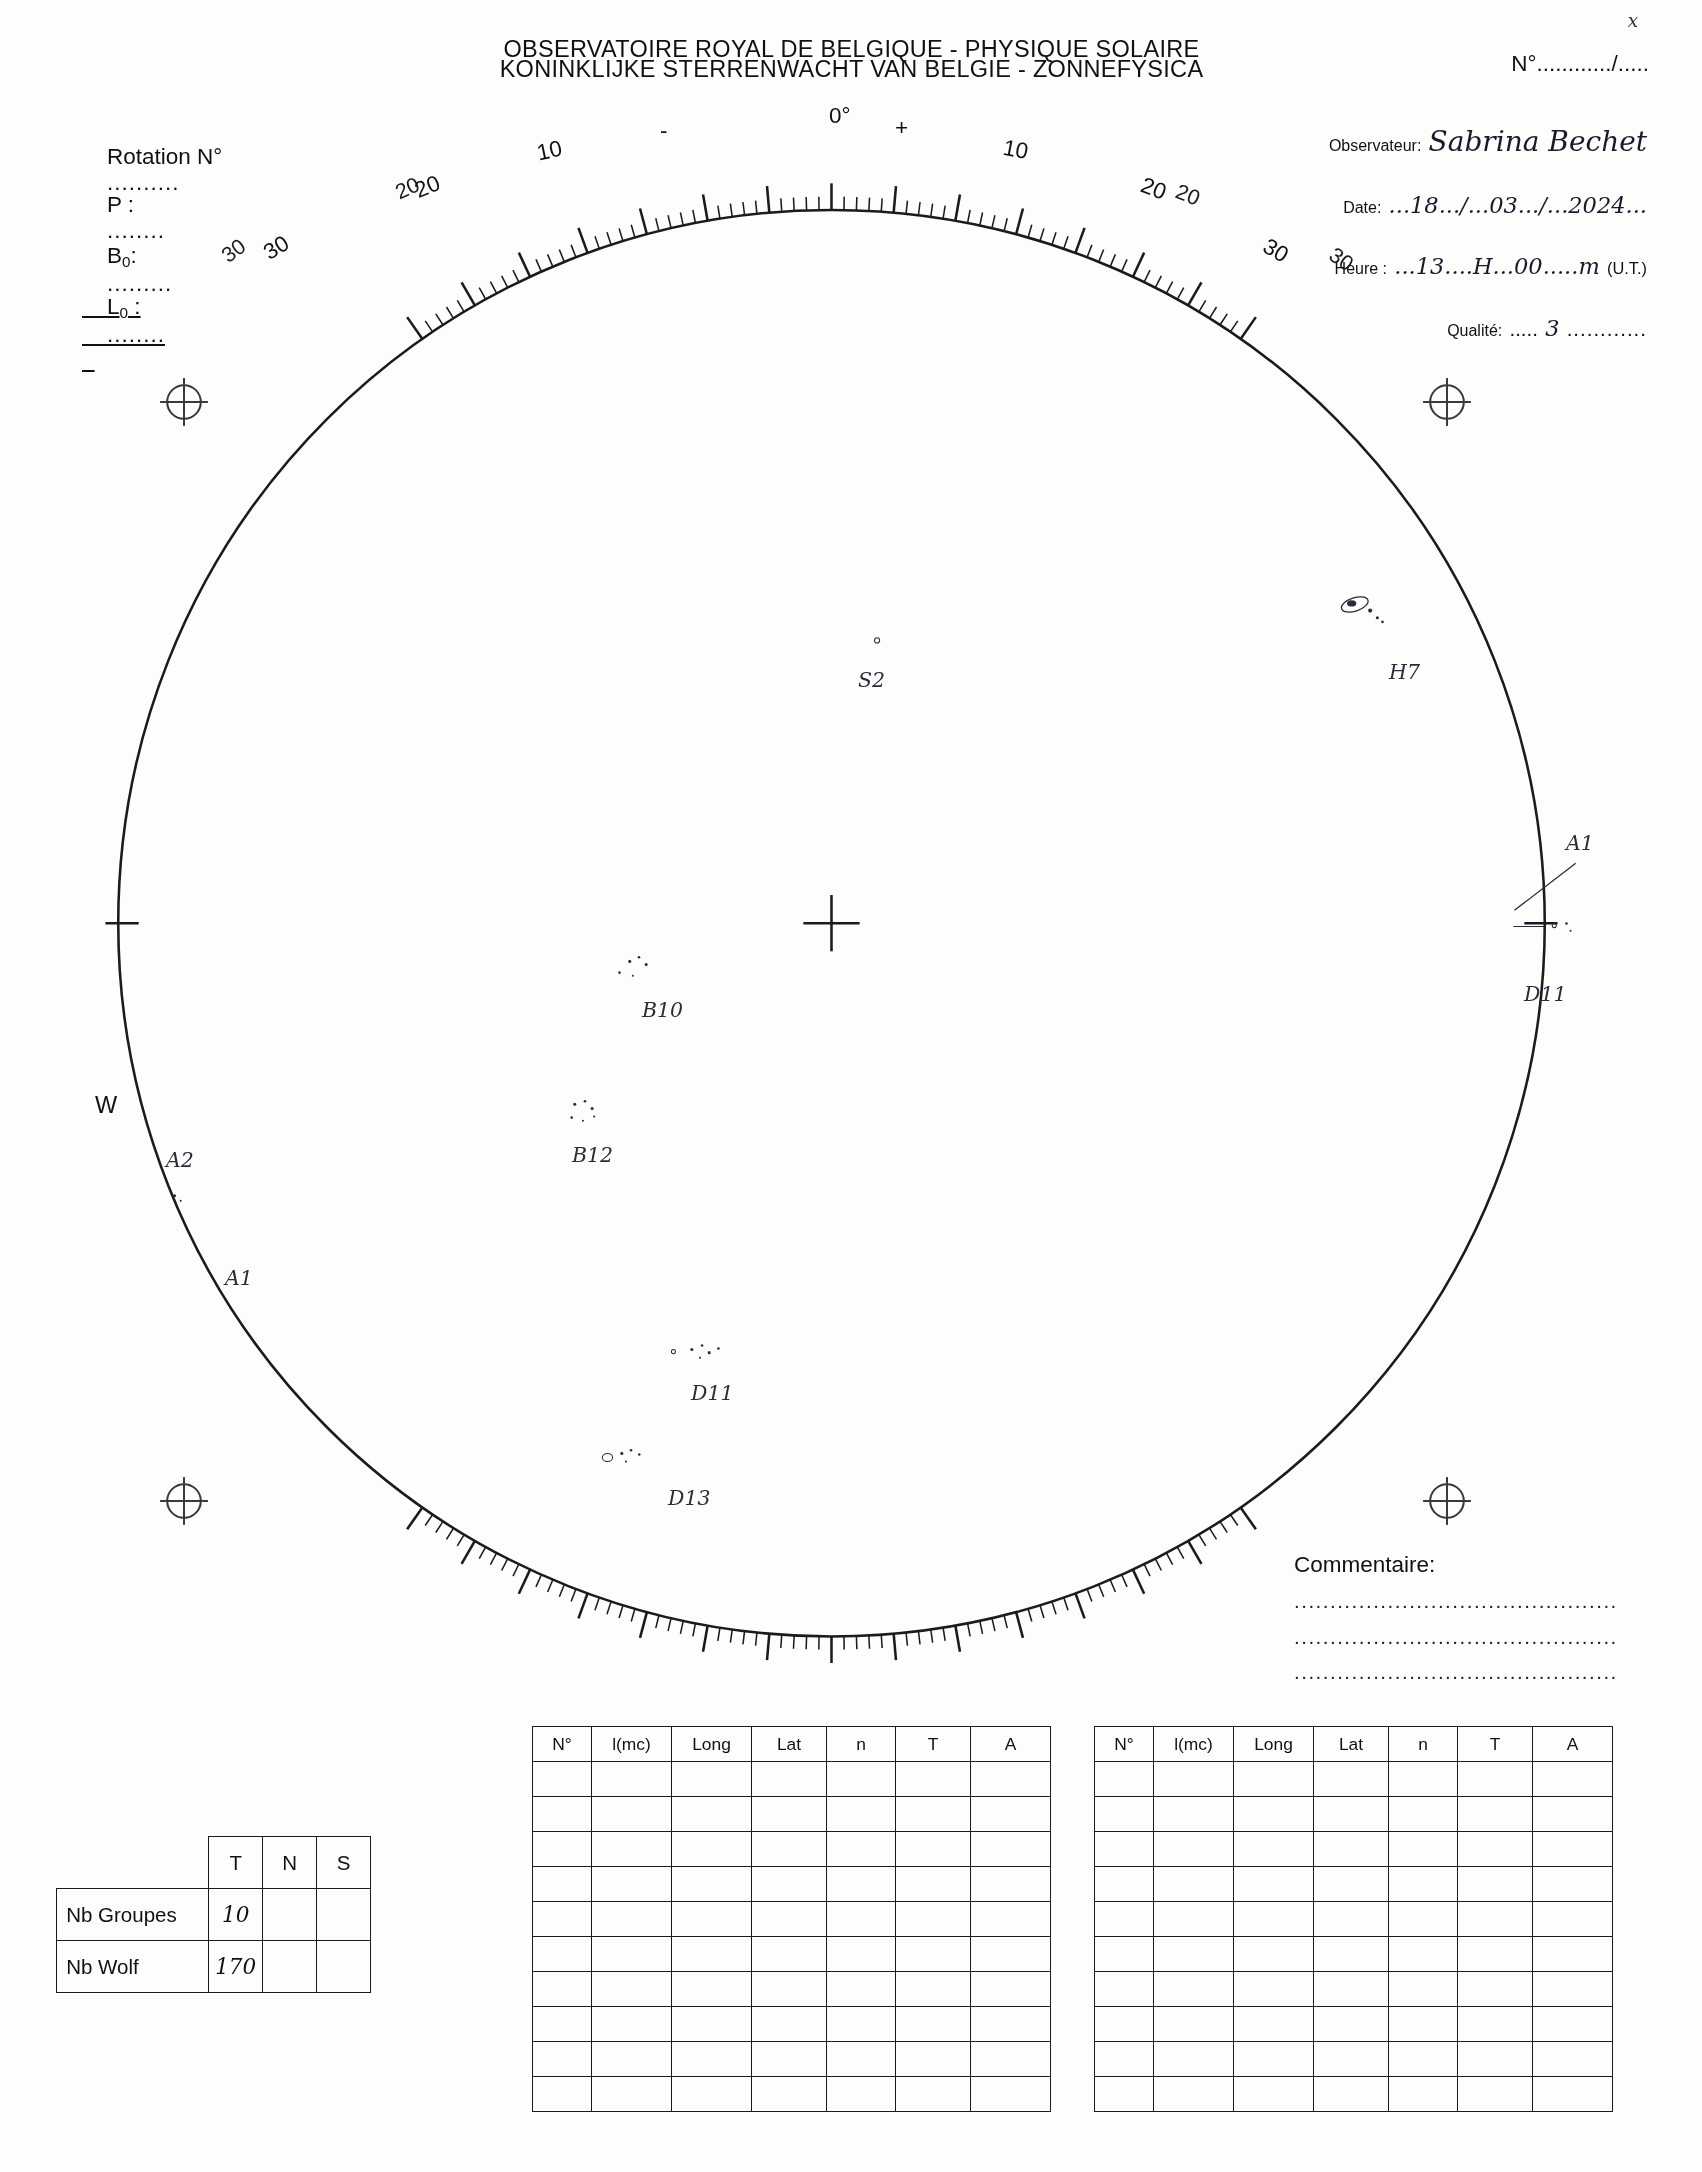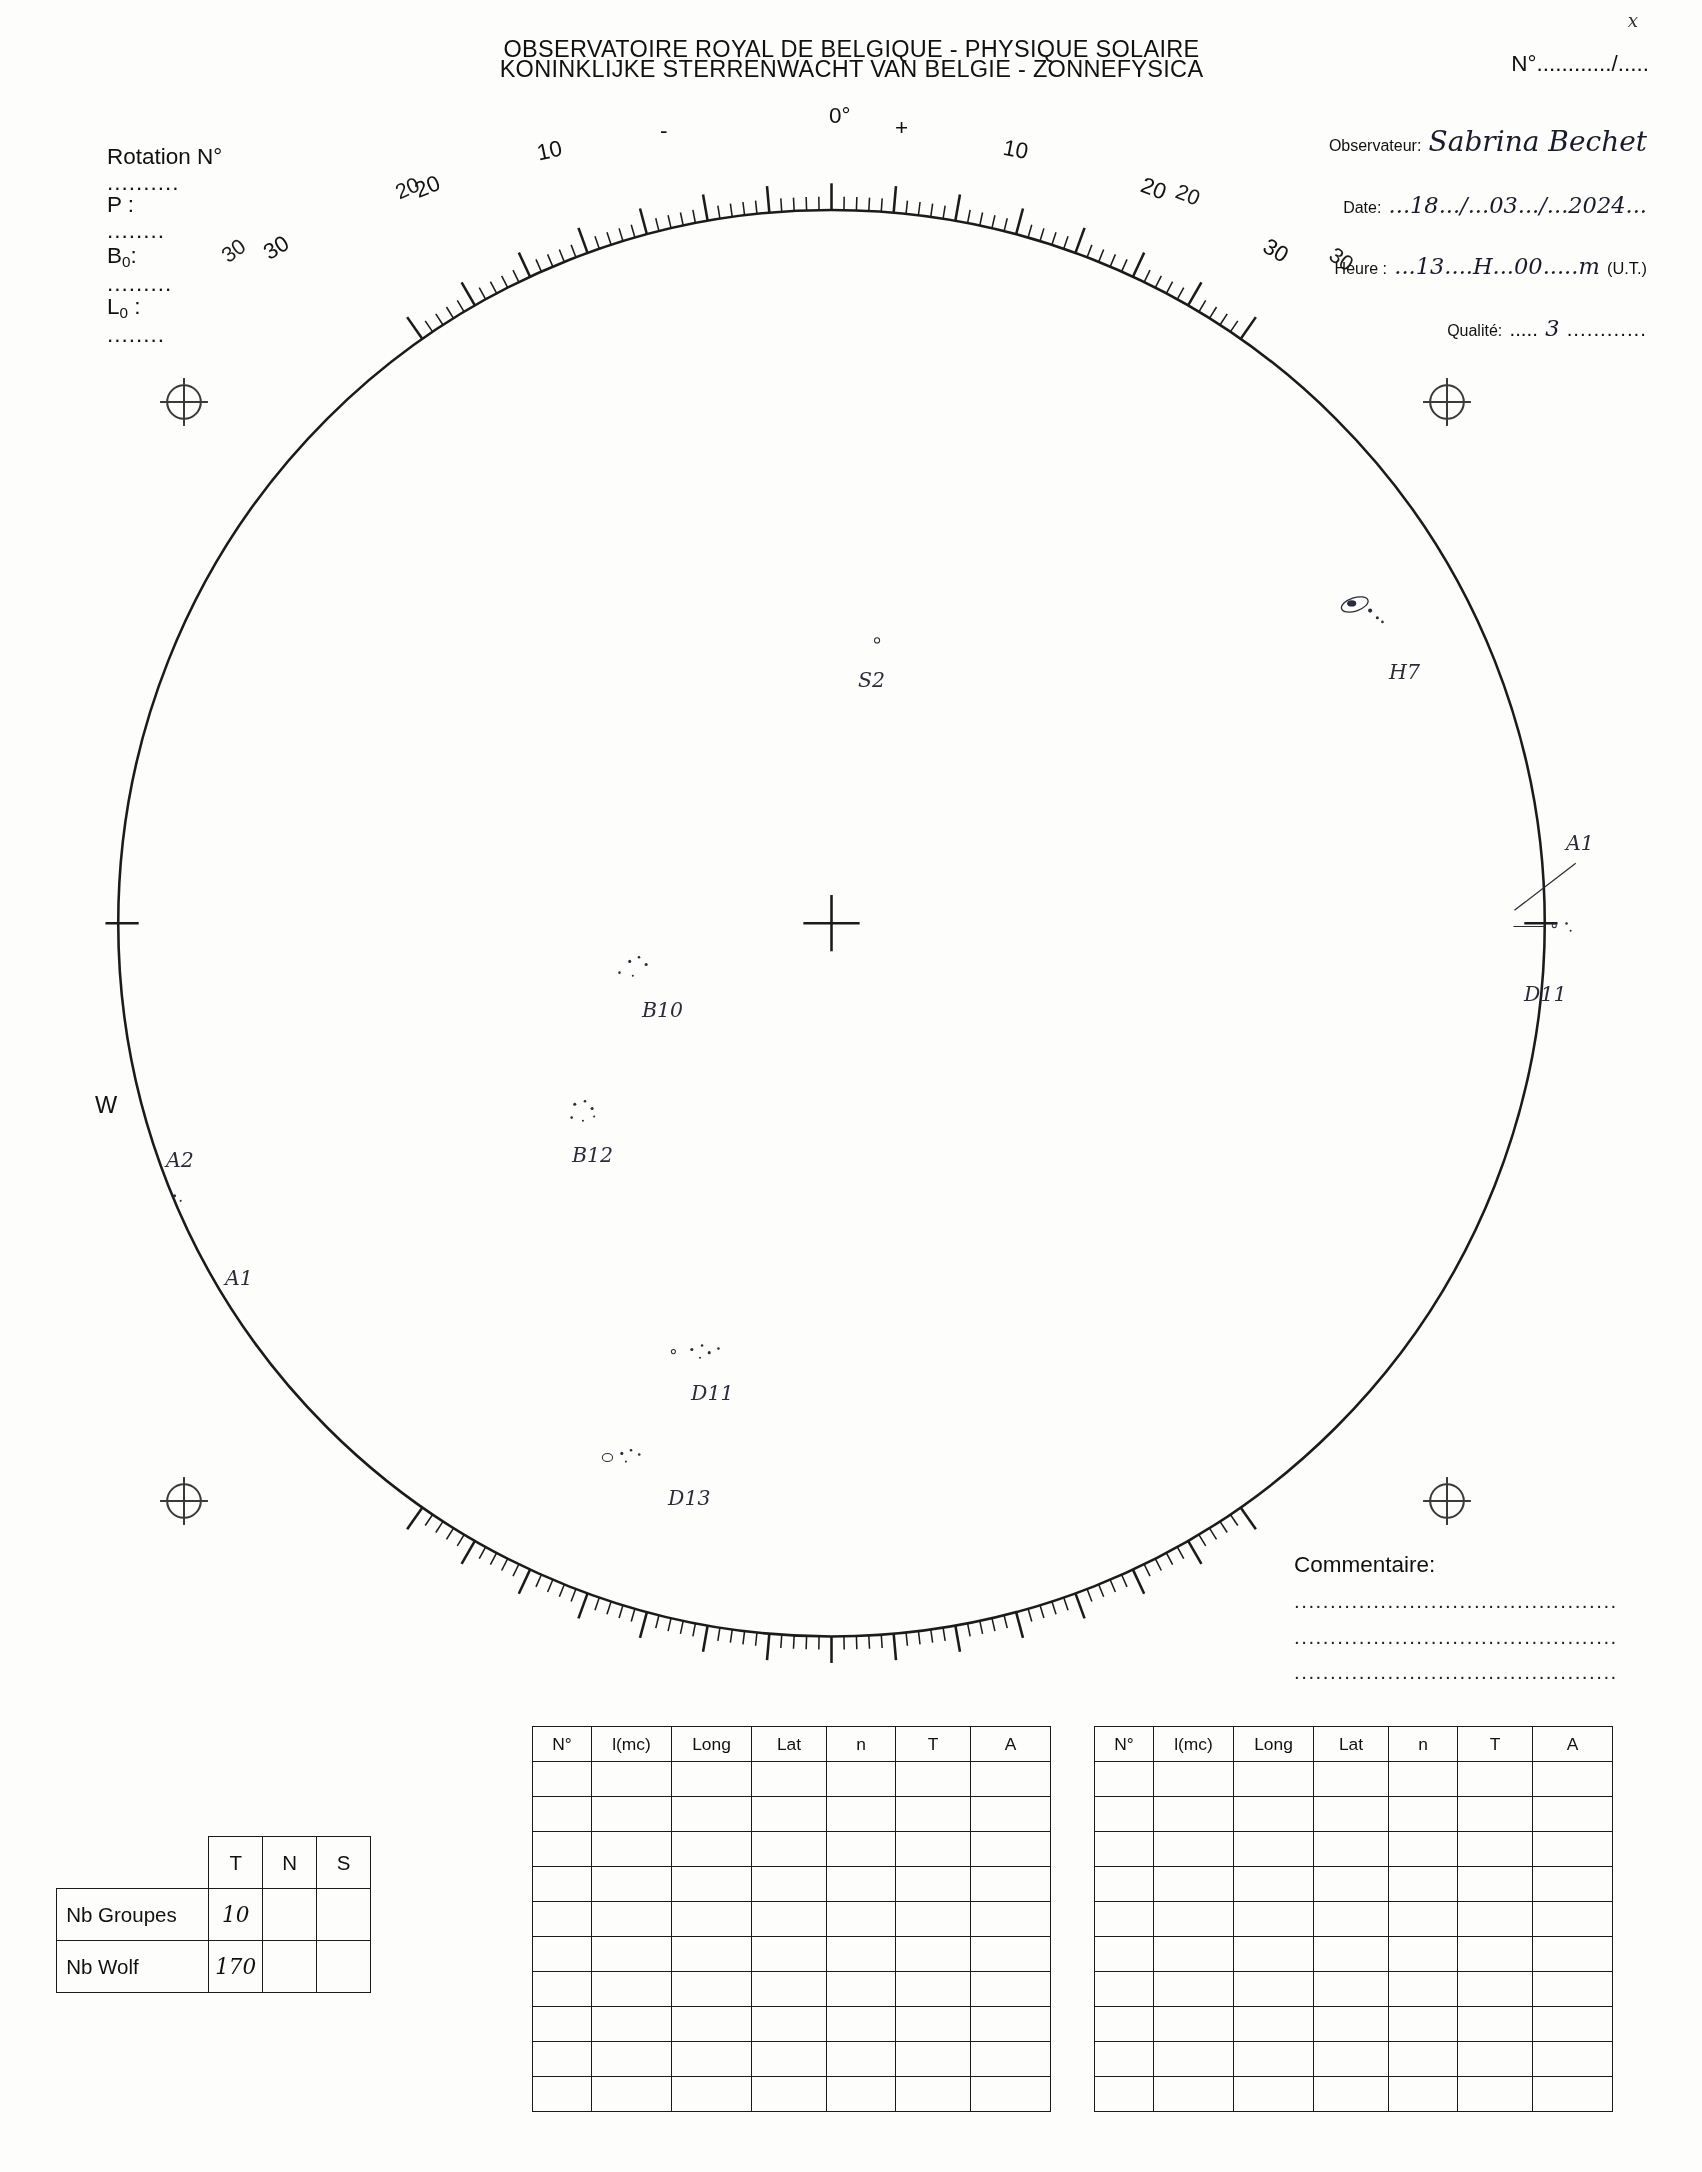--- a/index.html
+++ b/index.html
@@ -56,21 +56,21 @@
     color: #333;
   }
 
   
   .left-field {
     font-size: 22.5px;
   }
   #field-rotation { left: 82px; top: 118px; }
   #field-p        { left: 82px; top: 166px; }
   #field-b0       { left: 82px; top: 217px; }
-  #field-l0       { left: 82px; top: 268px; }
+  #field-l0       { left: 82px; top: 268px; text-decoration: underline; }
   .sub { font-size: 15.3px; vertical-align: -4.1px; }
   #field-observateur { right: 56px; top: 125px; }
   #field-date        { right: 56px; top: 192px; }
   #field-heure       { right: 56px; top: 253px; }
   #field-qualite     { right: 56px; top: 315px; }
   .right-row { display: flex; align-items: baseline; justify-content: flex-end; gap: 7.2px; }
   .right-label { font-size: 16px; }
   .hw { font-size: 22.5px; }
   .ut { font-size: 16.4px; }
 

